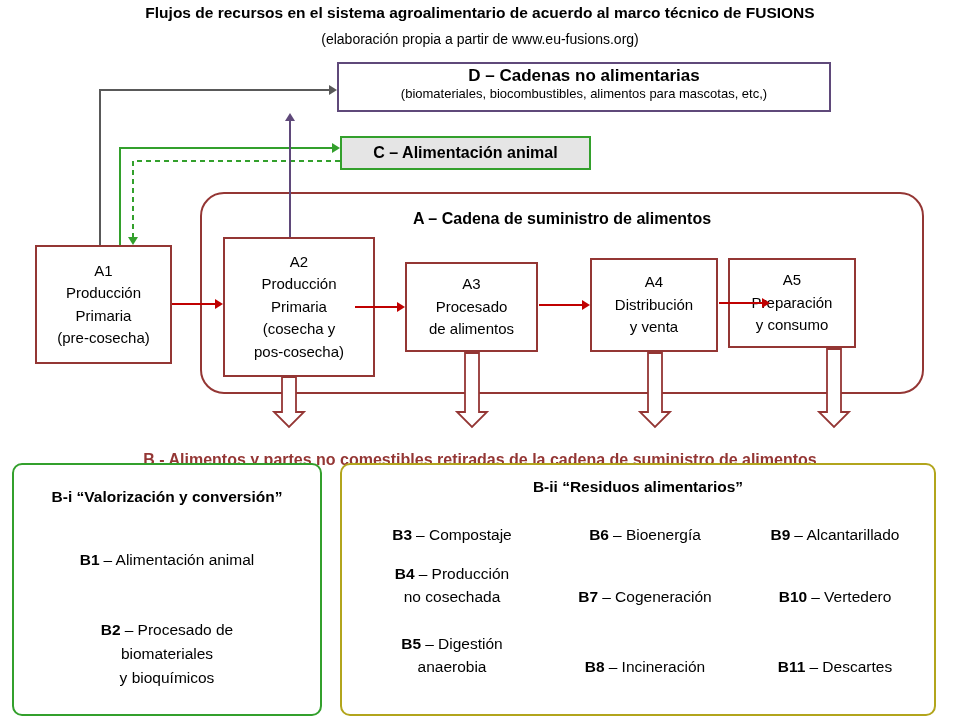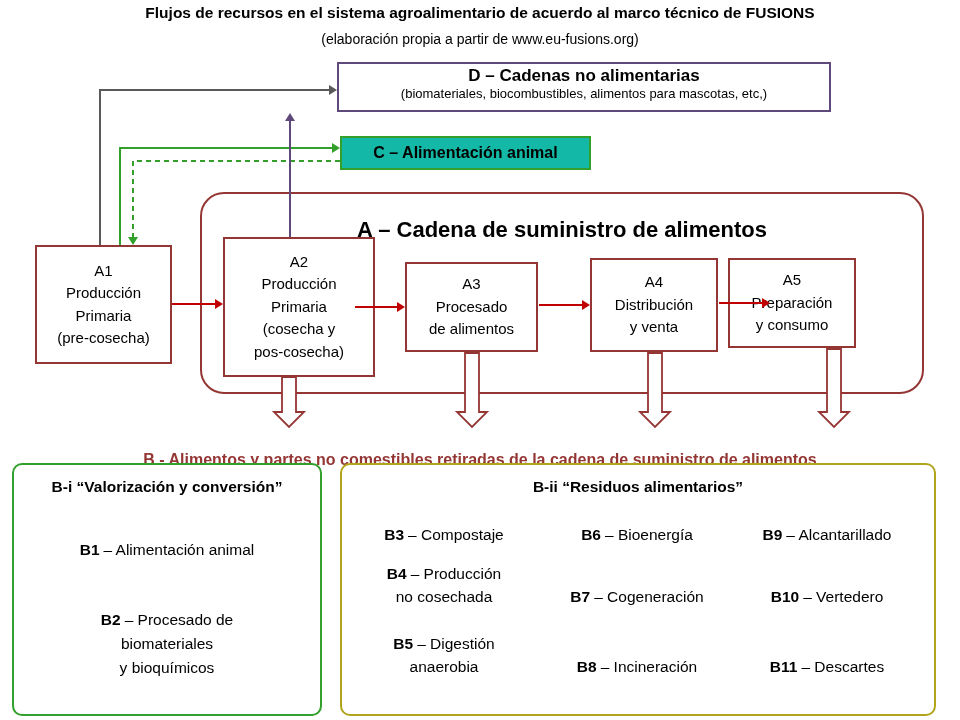--- a/index.html
+++ b/index.html
@@ -27,31 +27,31 @@
   .hollow    { fill: #fff; stroke: var(--dark-red, #943634); stroke-width: 1.8; }
 
   .dbox {
     left: 337px; top: 62px; width: 494px; height: 50px; background: #fff;
     border: 2px solid var(--purple, #5F497A); text-align: center; z-index: 2;
   }
   .dbox .t { font-size: 17px; font-weight: bold; margin-top: 2px; }
   .dbox .s { font-size: 13px; }
 
   .cbox {
-    left: 340px; top: 136px; width: 251px; height: 34px; background: #14b8a6;
+    left: 340px; top: 136px; width: 251px; height: 34px; background: #e5e5e5;
     border: 2px solid var(--green, #33A02C); z-index: 2;
     display: flex; align-items: center; justify-content: center;
     font-weight: bold; font-size: 16px;
   }
 
   .abox {
     left: 200px; top: 192px; width: 724px; height: 202px;
     border: 2px solid var(--dark-red, #943634); border-radius: 24px; z-index: 1;
   }
-  .abox .t { text-align: center; margin-top: 23px; font-weight: bold; font-size: 22px; }
+  .abox .t { text-align: center; margin-top: 16px; font-weight: bold; font-size: 16px; }
 
   .stage {
     position: absolute; border: 2px solid var(--dark-red, #943634); background: #fff;
     display: flex; flex-direction: column; align-items: center; justify-content: center;
     text-align: center; font-size: 15px; line-height: 1.5; z-index: 2;
   }
   .stage .stext { white-space: pre-line; }
   .stage-a1 { left: 35px;  top: 245px; width: 137px; height: 119px; }
   .stage-a2 { left: 223px; top: 237px; width: 152px; height: 140px; }
   .stage-a3 { left: 405px; top: 262px; width: 133px; height: 90px; }
@@ -61,36 +61,36 @@
   .btitle {
     top: 451px; left: 0; width: 960px; text-align: center;
     font-weight: bold; font-size: 16px; color: var(--dark-red, #943634);
   }
 
   .bibox {
     left: 12px; top: 463px; width: 310px; height: 253px; background: #fff;
     border: 2px solid var(--green, #33A02C); border-radius: 10px;
     text-align: center; z-index: 2;
   }
-  .bibox .t { margin-top: 13px; font-weight: bold; font-size: 15.5px; }
+  .bibox .t { margin-top: 23px; font-weight: bold; font-size: 15.5px; }
   .bi-item { font-size: 15.5px; line-height: 1.55; }
   #bi1 { margin-top: 42px; }
   #bi2 { margin-top: 46px; }
   .bid { font-weight: bold; }
   .blabel { margin-left: 4px; white-space: pre-line; }
 
   .biibox {
     left: 340px; top: 463px; width: 596px; height: 253px; background: #fff;
     border: 2px solid var(--olive, #B2A51C); border-radius: 10px; z-index: 2;
   }
   .biibox .t { margin-top: 13px; text-align: center; font-weight: bold; font-size: 15.5px; }
   .bii-grid {
     display: grid; grid-template-columns: 196px 190px 190px;
     grid-template-rows: 46px 62px 70px; align-items: end; justify-items: center;
-    margin-top: 4px; padding: 0 4px;
+    margin-top: 4px; padding: 0 12px;
   }
   .bii-item { font-size: 15.5px; text-align: center; line-height: 1.45; }
 </style>
 </head>
 <body>
 
 <div class="page">
 
   <div class="abs title">Flujos de recursos en el sistema agroalimentario de acuerdo al marco técnico de FUSIONS</div>
   <div class="abs subtitle">(elaboración propia a partir de www.eu-fusions.org)</div>

